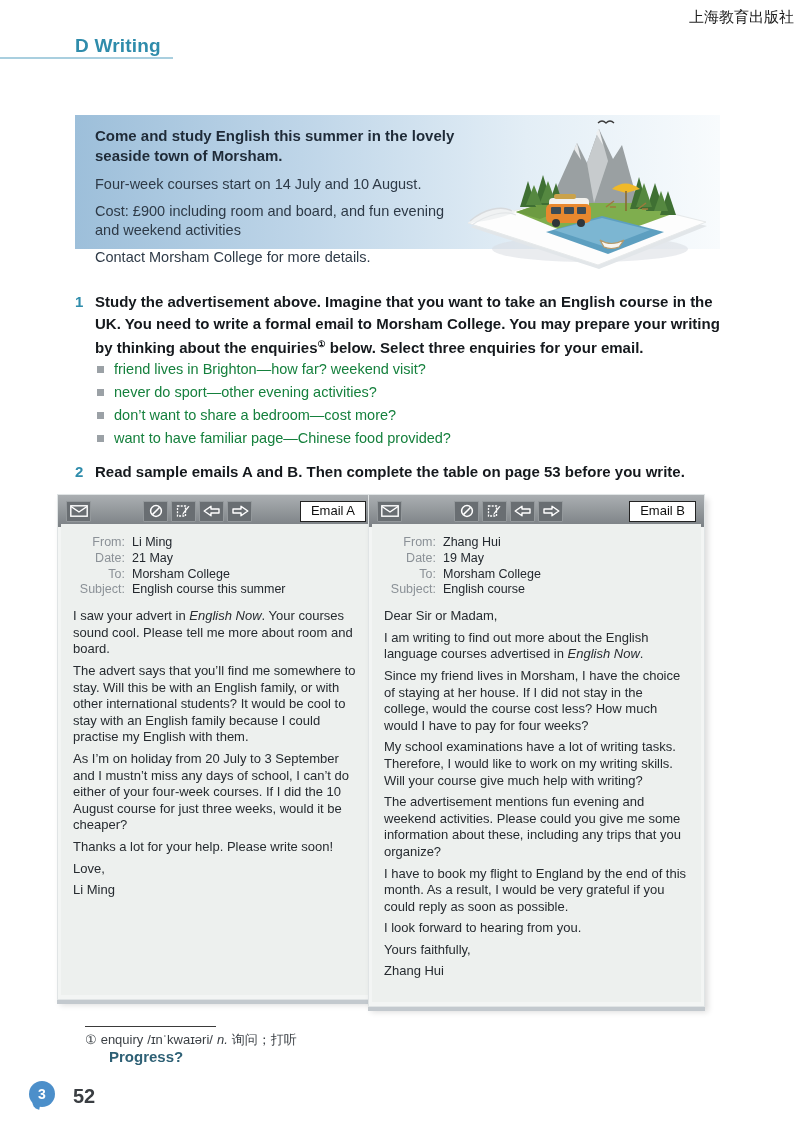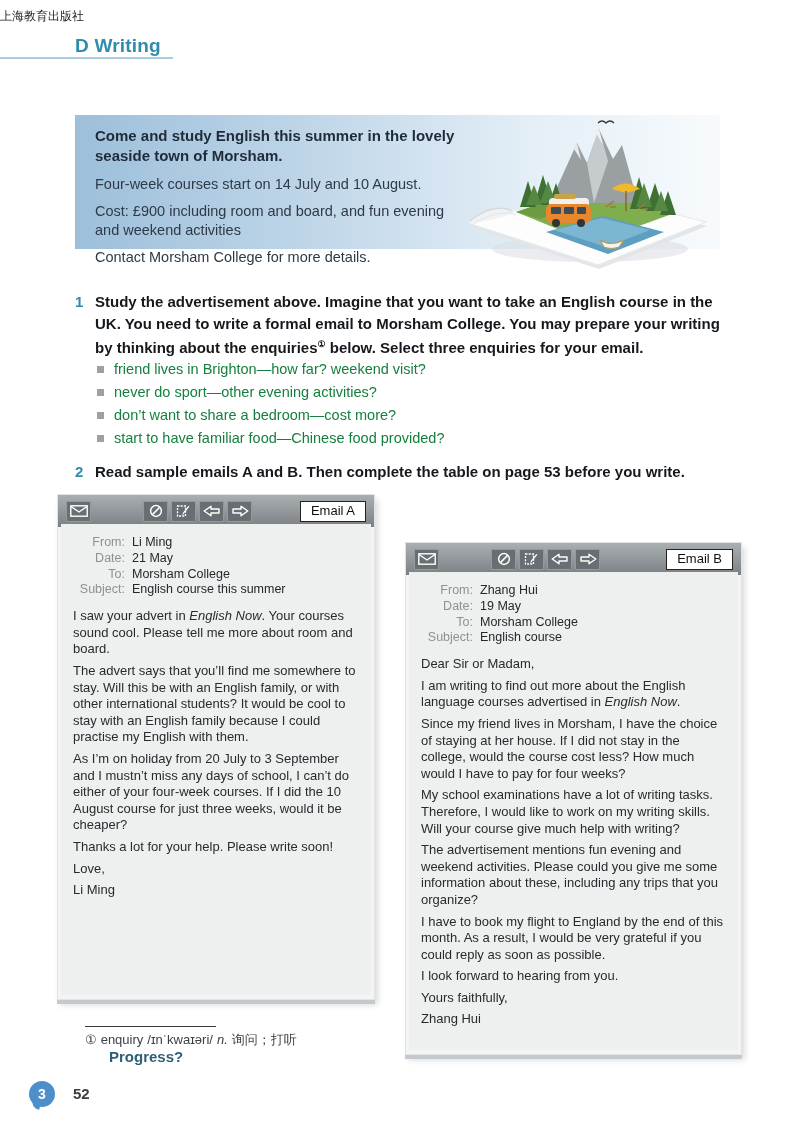--- a/index.html
+++ b/index.html
@@ -2,22 +2,22 @@
 <html><head>
 <meta charset="utf-8">
 <title>Textbook Page</title>
 <style>
   html,body{margin:0;padding:0;}
   body{
     width:794px;height:1123px;position:relative;background:#ffffff;
     font-family:"Liberation Sans",sans-serif;overflow:hidden;
     -webkit-font-smoothing:antialiased;
   }
-  .publisher{position:absolute;top:8px;left:0;right:0;text-align:left;
-    font-size:12px;color:#1d1d1d;}
+  .publisher{position:absolute;top:8px;left:0;right:0;text-align:right;
+    font-size:15px;color:#1d1d1d;}
   .section-underline{position:absolute;top:57px;left:0;width:173px;height:2px;background:#a9cfdf;}
   .section-title{position:absolute;top:35px;left:75px;font-size:19px;font-weight:bold;color:#2f8cab;letter-spacing:.2px;}
 
   
   .ad-box{position:absolute;left:75px;top:115px;width:645px;height:134px;
     background:linear-gradient(90deg,#9dbfda 0%,#bed5e8 35%,#e3eef6 70%,#f8fbfd 100%);}
   .ad-text{position:absolute;left:20px;top:11px;width:372px;}
   .ad-headline{margin:0 0 9px;font-size:15px;font-weight:bold;line-height:20px;color:#1f2b38;}
   .ad-line{margin:0 0 8px;font-size:14.5px;line-height:19px;color:#2e3a47;}
   .ad-illustration{position:absolute;right:2px;top:0;}
@@ -30,21 +30,21 @@
   .task-text{font-size:15px;font-weight:bold;color:#15191d;line-height:21.5px;}
   .task-text sup{font-size:9px;}
   .enquiry-list{position:absolute;left:97px;top:362px;margin:0;padding:0;list-style:none;}
   .enquiry-list li{margin:0 0 8px;font-size:14.5px;line-height:15px;color:#15803d;display:flex;align-items:center;}
   .enquiry-list li::before{content:"";flex:none;width:7px;height:7px;background:#9ba1a6;margin-right:10px;}
 
   
   .panel{position:absolute;top:494px;background:#f3f5f4;border:1px solid #e0e4e5;
     box-shadow:0 4px 0 #c3c9ce,3px 5px 6px rgba(0,0,0,.14);}
   .panel-a{left:57px;width:316px;height:504px;}
-  .panel-b{left:405px;width:335px;height:511px;margin-top:48px;}
+  .panel-b{left:368px;width:335px;height:511px;}
   .etoolbar{position:absolute;top:0;left:0;right:0;height:27px;
     background:linear-gradient(#abafb2,#7b8084);display:flex;align-items:center;padding:16px 8px;box-sizing:border-box;}
   .tbtn{width:25px;height:21px;background:#696e72;border:1px solid #94999c;border-radius:1px;
     display:flex;align-items:center;justify-content:center;padding:0;cursor:default;}
   .tbtn svg{display:block;}
   .tbtn-envelope{margin-right:52px;}
   .tgroup{display:flex;gap:3px;}
   .elabel{margin-left:auto;background:#ffffff;border:1px solid #222;color:#0f0f0f;
     font-size:13px;line-height:16px;padding:1px 10px 2px;}
   .econtent{position:absolute;top:29px;left:3px;right:3px;bottom:4px;background:#edf0ee;
@@ -60,21 +60,21 @@
   .footnote{position:absolute;left:85px;top:1031px;font-size:13px;color:#3a3f44;}
   .fn-part{margin-right:4px;}
   .fn-pos{font-style:italic;}
 
   
   .unit-badge{position:absolute;left:29px;top:1081px;width:26px;height:26px;border-radius:50%;
     background:#4c8fca;color:#fff;font-size:14px;font-weight:bold;
     display:flex;align-items:center;justify-content:center;}
   .unit-badge::after{content:"";position:absolute;left:3px;bottom:-2px;width:8px;height:8px;
     background:#4c8fca;border-radius:0 0 0 7px;transform:rotate(10deg);z-index:-1;}
-  .page-number{position:absolute;left:73px;top:1085px;font-size:15px;font-weight:bold;color:#3a3e42;}
+  .page-number{position:absolute;left:73px;top:1085px;font-size:20px;font-weight:bold;color:#3a3e42;}
   .footer-label{position:absolute;left:109px;top:1048px;font-size:15px;font-weight:bold;color:#2e6075;}
 </style>
 </head>
 <body>
 
 <div class="publisher">上海教育出版社</div>
 
 <div class="section-underline"></div>
 <div class="section-title">D Writing</div>
 
@@ -132,21 +132,21 @@
 </div>
 
 <div class="task task-1">
   <div class="task-number">1</div>
   <div class="task-text">Study the advertisement above. Imagine that you want to take an English course in the UK. You need to write a formal email to Morsham College. You may prepare your writing by thinking about the enquiries<sup>①</sup> below. Select three enquiries for your email.</div>
 </div>
 <ul class="enquiry-list">
   <li>friend lives in Brighton—how far? weekend visit?</li>
   <li>never do sport—other evening activities?</li>
   <li>don’t want to share a bedroom—cost more?</li>
-  <li>start to have familiar food—Chinese food provided?</li>
+  <li>want to have familiar page—Chinese food provided?</li>
 </ul>
 
 <div class="task task-2">
   <div class="task-number">2</div>
   <div class="task-text">Read sample emails A and B. Then complete the table on page 53 before you write.</div>
 </div>
 
 <div class="panel panel-a">
   <div class="etoolbar">
     <button class="tbtn tbtn-envelope">

